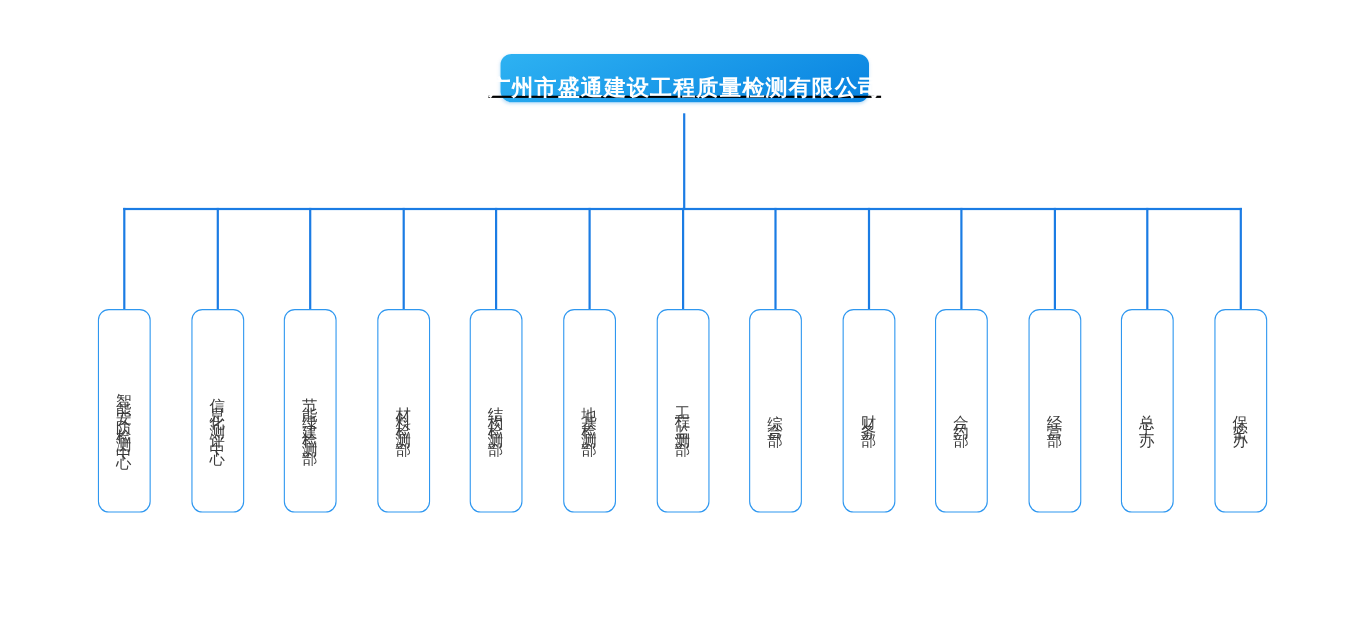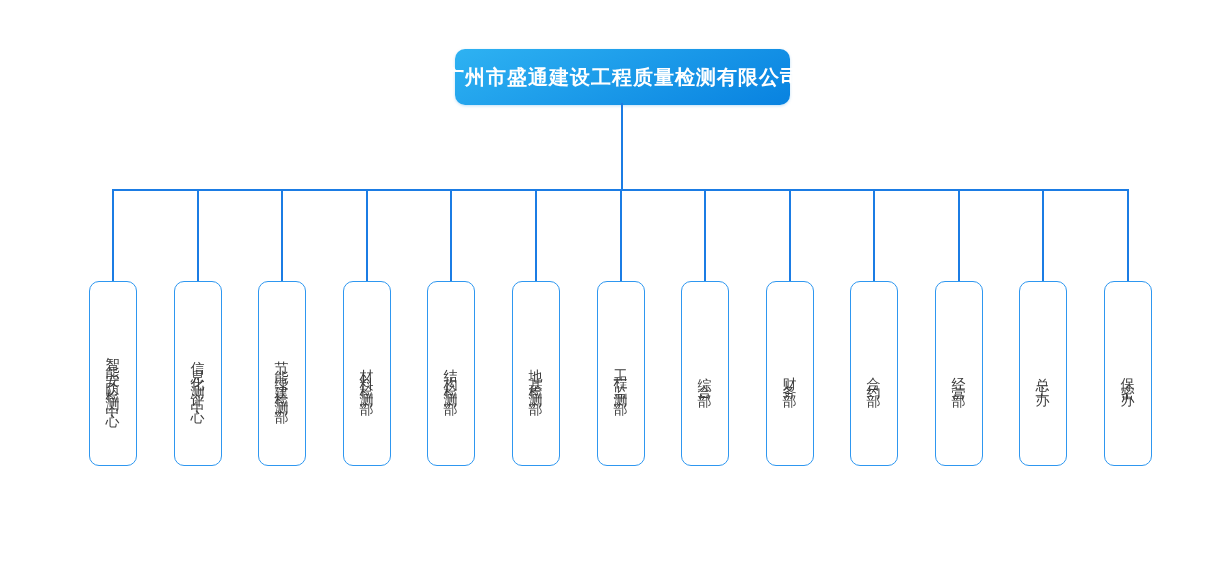--- a/index.html
+++ b/index.html
@@ -23,27 +23,28 @@
     width: 1229px;
     height: 570px;
     background: var(--page-background);
     overflow: hidden;
   }
   .root-box {
     position: absolute;
     left: 455px;
     top: 49px;
     width: 335px;
-    height: 56px;
+    height: 44px;
     border-radius: 10px;
     background: linear-gradient(155deg, var(--root-gradient-start) 0%, var(--root-gradient-end) 100%);
     display: flex;
-    align-items: center;
+    align-items: flex-end;
     justify-content: center;
     box-shadow: 0 1px 3px rgba(8, 130, 224, 0.25);
+    text-decoration: underline;
   }
   .root-title {
     color: var(--root-text);
     font-size: 20px;
     font-weight: bold;
     letter-spacing: 1px;
     white-space: nowrap;
   }
   .stem {
     position: absolute;

